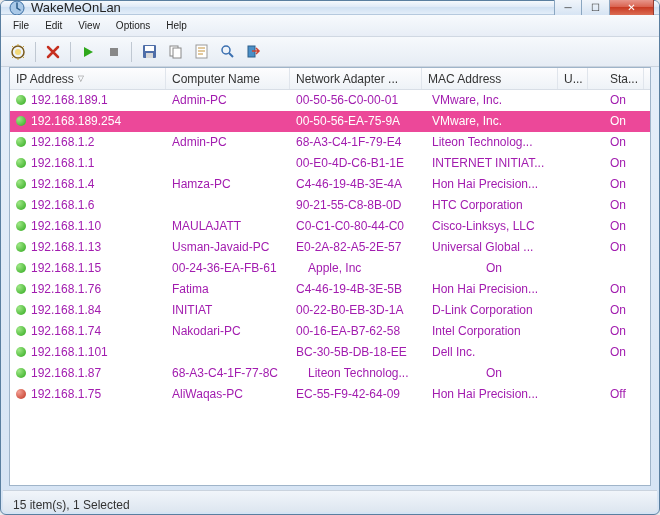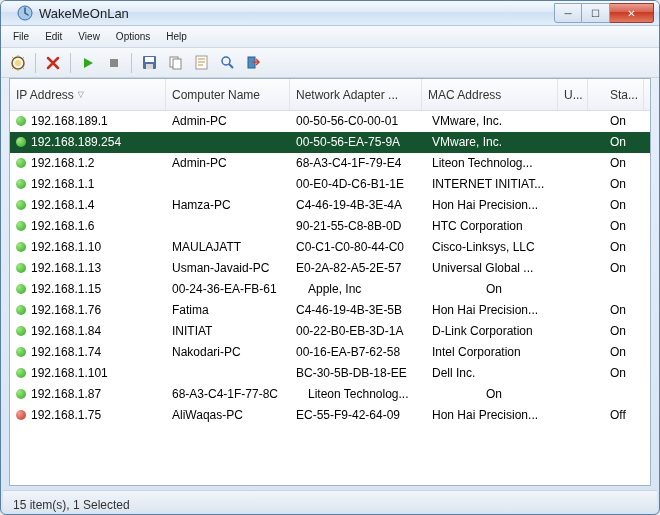--- a/index.html
+++ b/index.html
@@ -8,25 +8,25 @@
 .window {
   width: 660px; height: 515px;
   border: 1px solid #5a7fa0;
   border-radius: 6px;
   background: linear-gradient(to bottom, #e8f0fa 0%, #d6e4f4 100%);
   display: flex; flex-direction: column;
   box-shadow: 0 0 8px rgba(0,0,0,0.3);
 }
 
 .titlebar {
-  height: 25px;
+  height: 14px;
   background: linear-gradient(to bottom, #f5f9fd 0%, #dfeaf7 45%, #cfe0f2 46%, #e3eef9 100%);
   border-bottom: 1px solid #b5c9de;
   display: flex; align-items: center;
-  padding: 0 0 0 16px;
+  padding: 0 0 0 8px;
   border-radius: 5px 5px 0 0;
   justify-content: flex-end;
 }
 .title-icon { width: 16px; height: 16px; margin-right: 6px; }
 .title-text { flex: 1; font-size: 13px; color: #222; }
 .win-controls { display: flex; height: 20px; margin-right: 5px; }
 .win-btn {
   width: 28px; height: 20px;
   background: linear-gradient(to bottom, #f2f6fb 0%, #d3e2f2 100%);
   border: 1px solid #8aa6c1; border-left: none;
@@ -68,21 +68,21 @@
 
 .content {
   flex: 1; margin: 0 8px 4px 8px;
   background: #fff;
   border: 1px solid #9fb4c9;
   display: flex; flex-direction: column;
   overflow: hidden;
 }
 
 .headers {
-  height: 32px;
+  height: 22px;
   background: linear-gradient(to bottom, #fdfdfe, #eef2f7);
   border-bottom: 1px solid #d8dee6;
   display: flex;
   font-size: 12px; color: #333;
 }
 .col-h {
   padding: 4px 6px;
   border-right: 1px solid #e0e5ec;
   white-space: nowrap; overflow: hidden; text-overflow: ellipsis;
   display: flex; align-items: center; gap: 4px;
@@ -92,25 +92,25 @@
 .col-name { width: 124px; }
 .col-mac { width: 136px; }
 .col-adapter { width: 132px; }
 .col-user { width: 30px; }
 .col-status { width: 40px; margin-left: 16px; }
 
 .list { flex: 1; overflow-y: auto; font-size: 12px; }
 .row {
   height: 21px;
   display: flex; align-items: center;
-  color: #000000;
+  color: #a21caf;
   white-space: nowrap;
   border-bottom: 1px solid transparent;
 }
-.row.selected { background: #14532d; color: #fff; }
+.row.selected { background: #ec4899; color: #fff; }
 .cell { overflow: hidden; text-overflow: ellipsis; white-space: nowrap; padding: 0 6px; display: flex; align-items: center; gap: 5px; }
 .dot {
   width: 10px; height: 10px; border-radius: 50%;
   background: radial-gradient(circle at 30% 30%, #9fe887, #2fa81c);
   flex-shrink: 0;
 }
 .dot.red { background: radial-gradient(circle at 30% 30%, #f3a095, #c03320); }
 
 .statusbar {
   height: 22px;

